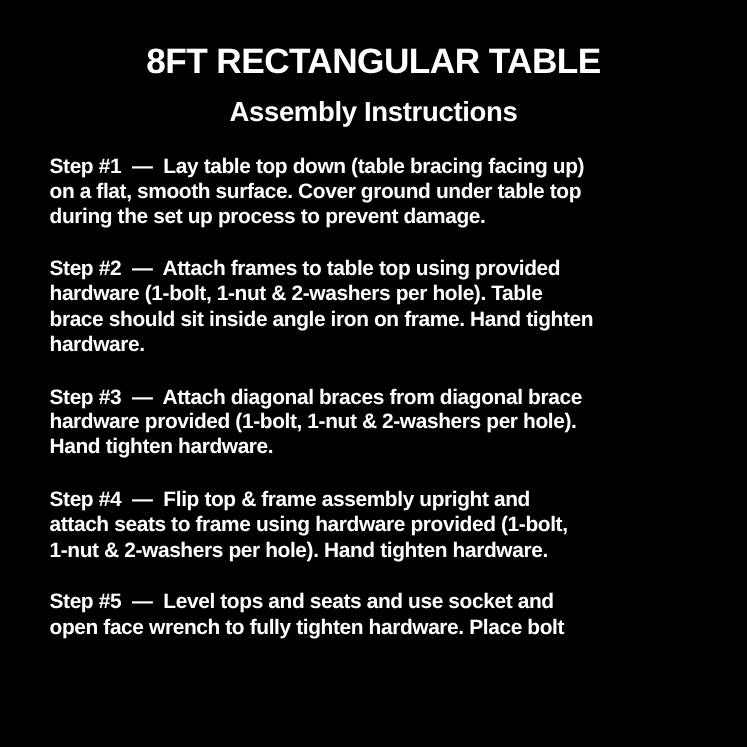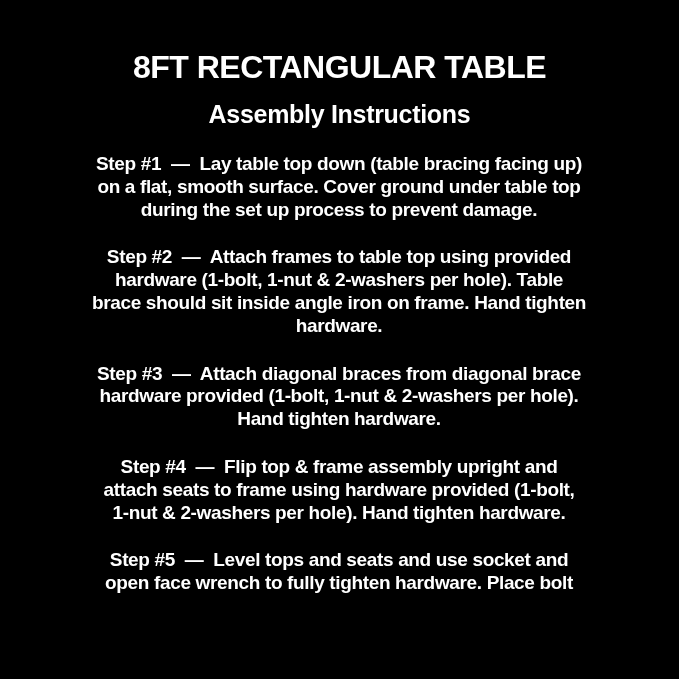--- a/index.html
+++ b/index.html
@@ -13,41 +13,40 @@
     height: 679px;
     background: #000000;
     color: #ffffff;
     font-family: "Liberation Sans", sans-serif;
     font-weight: 700;
     overflow: hidden;
     box-sizing: border-box;
   }
   .header {
     text-align: center;
-    padding-top: 48px;
+    padding-top: 36px;
   }
   .title {
     font-size: 32px;
     line-height: 38px;
     font-weight: 700;
     letter-spacing: -0.5px;
     margin: 0;
   }
   .subtitle {
     font-size: 25px;
     line-height: 30px;
     font-weight: 700;
     letter-spacing: -0.3px;
     margin: 13px 0 0 0;
   }
   .steps {
     margin-top: 24px;
     padding-left: 45px;
     padding-right: 46px;
-    text-align: center;
   }
   .step {
     margin: 0 0 25px 0;
   }
   .line {
     font-size: 19px;
     line-height: 22.8px;
     font-weight: 700;
     letter-spacing: -0.35px;
     white-space: pre;

